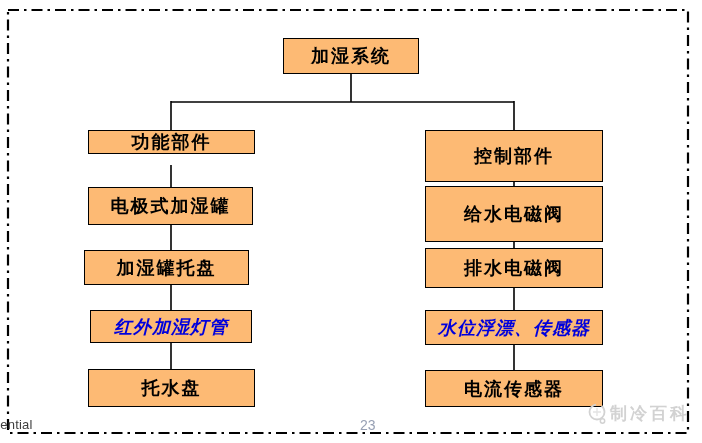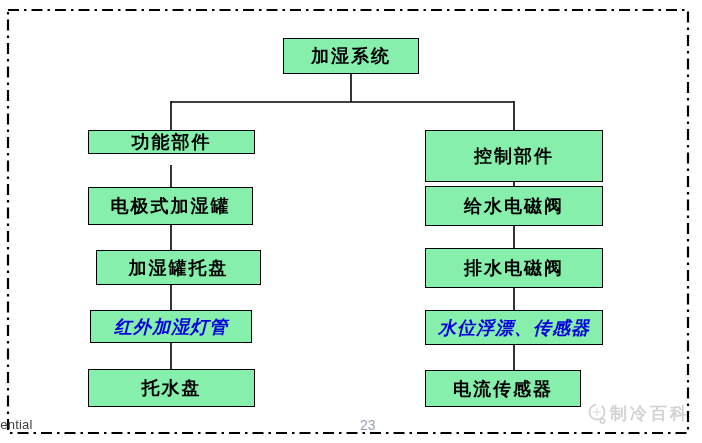--- a/index.html
+++ b/index.html
@@ -20,21 +20,21 @@
     font-family: "Liberation Sans", "DejaVu Sans", sans-serif;
   }
   .lines-svg {
     position: absolute;
     left: 0; top: 0;
     width: 702px; height: 443px;
     z-index: 1;
   }
   .node {
     position: absolute;
-    background: #86efac;
+    background: #fdba74;
     border: 1.6px solid #000000;
     display: flex;
     align-items: center;
     justify-content: center;
     font-size: 18px;
     font-weight: bold;
     color: var(--node-text);
     letter-spacing: 2px;
     white-space: nowrap;
     z-index: 2;
@@ -100,29 +100,29 @@
     <line x1="514" y1="165" x2="514" y2="187" stroke="#000" stroke-width="1.6"></line>
     <line x1="514" y1="225" x2="514" y2="249" stroke="#000" stroke-width="1.6"></line>
     <line x1="514" y1="287" x2="514" y2="311" stroke="#000" stroke-width="1.6"></line>
     <line x1="514" y1="344" x2="514" y2="371" stroke="#000" stroke-width="1.6"></line>
   </svg>
 
   <div class="node" style="left:283px; top:38px; width:136px; height:36px;">加湿系统</div>
 
   <div class="node" style="left:88px; top:130px; width:167px; height:24px;">功能部件</div>
   <div class="node" style="left:88px; top:187px; width:165px; height:38px;">电极式加湿罐</div>
-  <div class="node" style="left:96px; top:250px; width:165px; height:35px;">加湿罐托盘</div>
+  <div class="node" style="left:84px; top:250px; width:165px; height:35px;">加湿罐托盘</div>
   <div class="node highlight" style="left:90px; top:310px; width:162px; height:33px;">红外加湿灯管</div>
   <div class="node" style="left:88px; top:369px; width:167px; height:38px;">托水盘</div>
 
   <div class="node" style="left:425px; top:130px; width:178px; height:52px;">控制部件</div>
-  <div class="node" style="left:425px; top:186px; width:178px; height:40px;">给水电磁阀</div>
+  <div class="node" style="left:425px; top:186px; width:178px; height:56px;">给水电磁阀</div>
   <div class="node" style="left:425px; top:248px; width:178px; height:40px;">排水电磁阀</div>
   <div class="node highlight" style="left:425px; top:310px; width:178px; height:35px;text-align:center;">水位浮漂、传感器</div>
-  <div class="node" style="left:425px; top:370px; width:156px; height:37px;">电流传感器</div>
+  <div class="node" style="left:425px; top:370px; width:178px; height:37px;">电流传感器</div>
 
   <span class="footer-page">23</span>
   <span class="footer-confidential">fidential</span>
 
   <div class="watermark">
     <svg width="20" height="22" viewBox="0 0 20 22">
       <circle cx="9" cy="9" r="7.5" fill="none" stroke="#d2d2d2" stroke-width="1.8" stroke-dasharray="34 6"></circle>
       <circle cx="14.5" cy="18" r="2.2" fill="none" stroke="#d2d2d2" stroke-width="1.5"></circle>
       <path d="M5 9 L13 9 M9 5 L9 13" stroke="#e4e4e4" stroke-width="1.4"></path>
     </svg>

